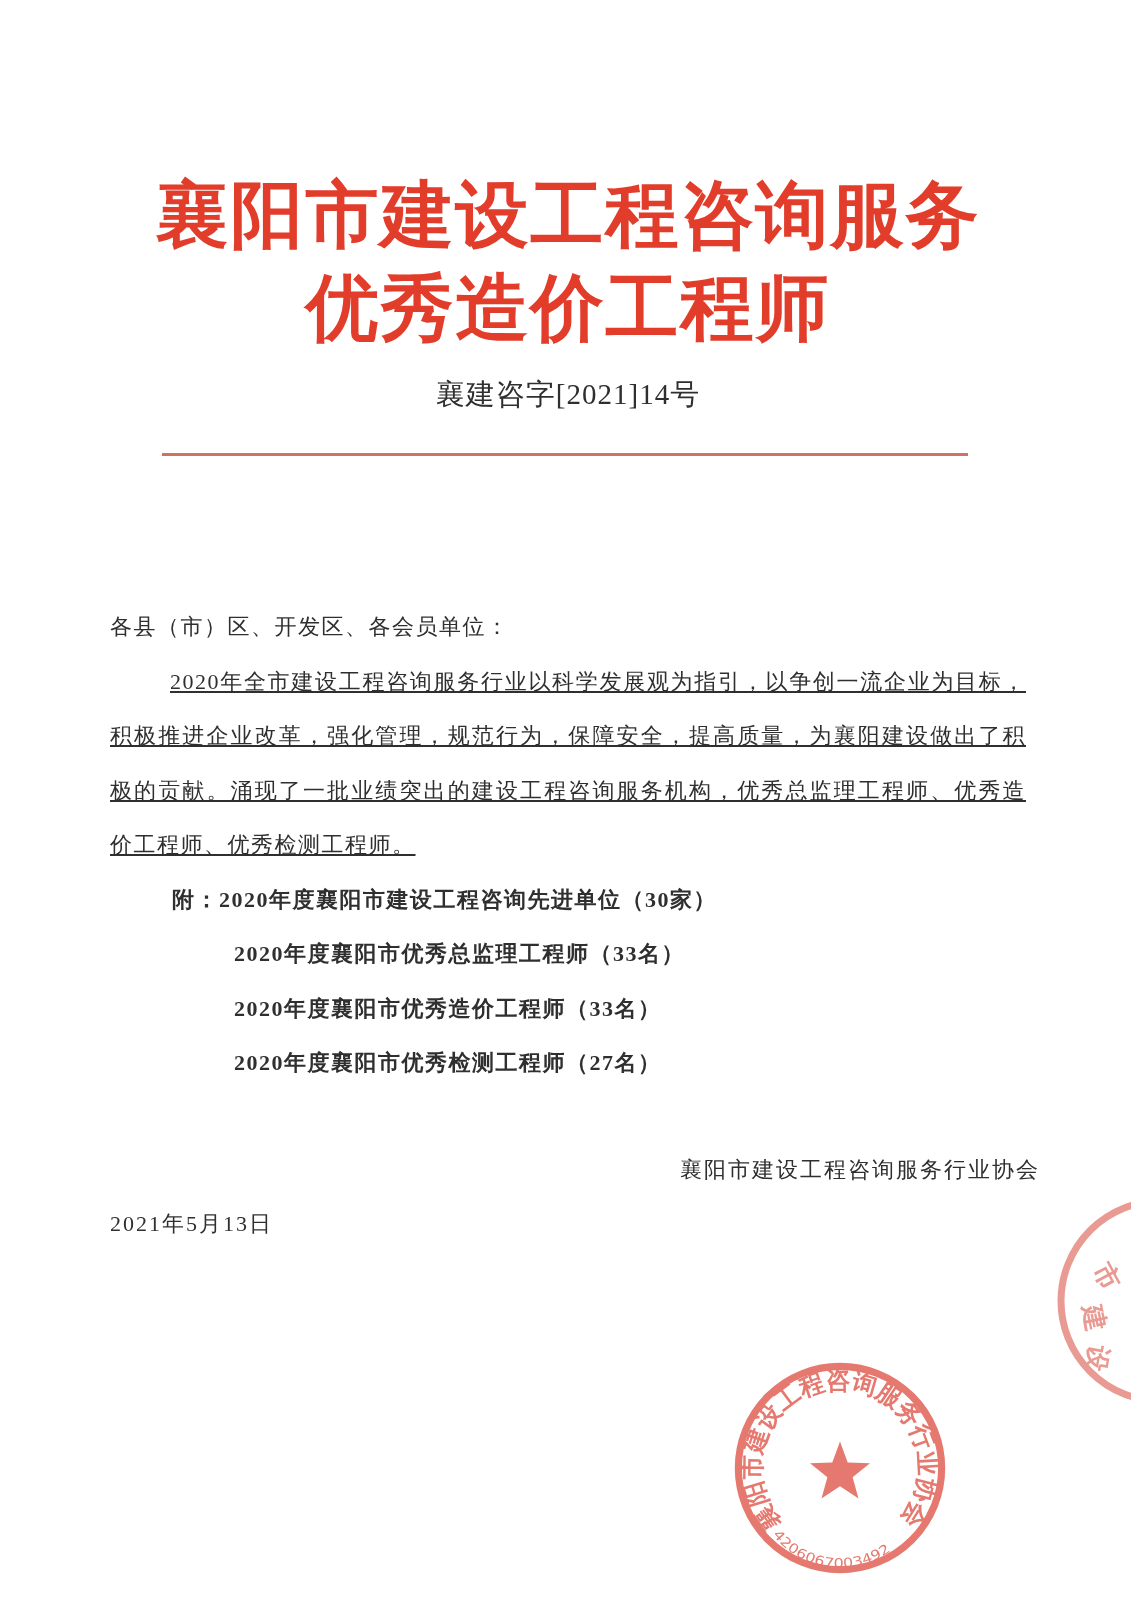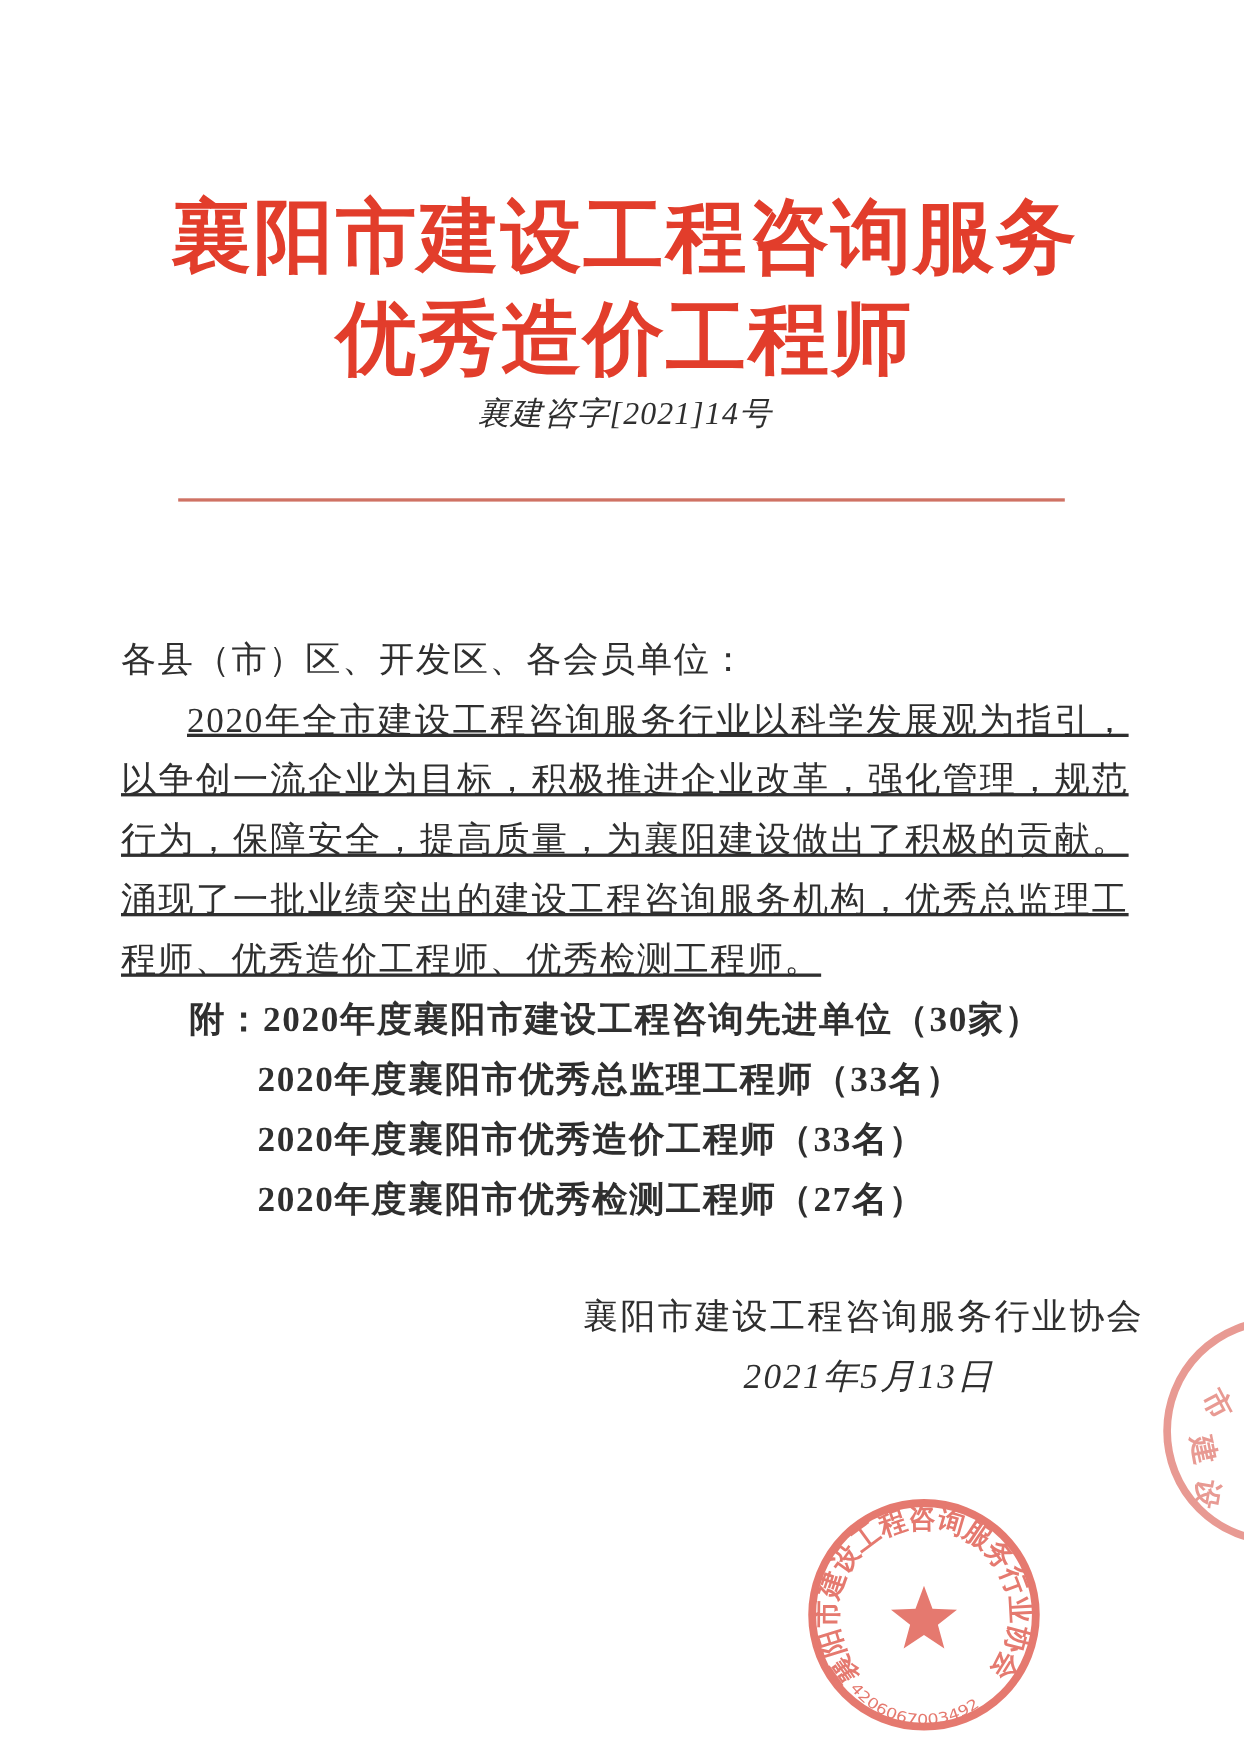--- a/index.html
+++ b/index.html
@@ -19,45 +19,44 @@
     text-align: center;
     color: #e23d2b;
     font-weight: bold;
     font-size: 73px;
     line-height: 93px;
     letter-spacing: 2px;
     white-space: nowrap;
   }
   .doc-number {
     position: absolute;
-    top: 332px; left: 110px; width: 916px;
+    top: 350px; left: 110px; width: 916px;
     text-align: center;
     font-size: 29px;
     line-height: 40px;
     letter-spacing: 1px;
-    font-style: italic;
   }
   .red-divider {
     position: absolute;
     top: 429px; left: 162px; width: 806px; height: 3px;
     background: #cf7264;
   }
   .notice-heading {
     position: absolute;
     top: 444px; left: 100px; width: 936px;
     text-align: center;
     font-weight: bold;
     font-size: 29px;
     line-height: 47px;
     letter-spacing: 1px;
   }
   .body-flow {
     position: absolute;
-    top: 548px; left: 110px; width: 916px;
-    font-size: 32px;
+    top: 576px; left: 110px; width: 916px;
+    font-size: 22px;
     line-height: 54.5px;
     letter-spacing: 1.5px;
   }
   .salutation { text-align: left; }
   .paragraph {
     margin: 0;
     text-align: justify;
     text-justify: inter-character;
     text-indent: 60px;
     text-decoration: underline;
@@ -68,25 +67,23 @@
   .attach-line.first .attach-label,
   .attach-line.first .attach-item { font-weight: bold; }
   .signature {
     margin-top: 52px;
     text-align: right;
     margin-right: -14px;
     letter-spacing: 2px;
     white-space: nowrap;
   }
   .date {
-    text-align: right;
     margin-right: 122px;
     letter-spacing: 2px;
     white-space: nowrap;
-    font-style: italic;
   }
   .seal {
     position: absolute;
     left: 718px; top: 1322px;
     width: 244px; height: 244px;
     color: #dc4a3c;
     opacity: 0.74;
     mix-blend-mode: multiply;
   }
   .partial-seal {

